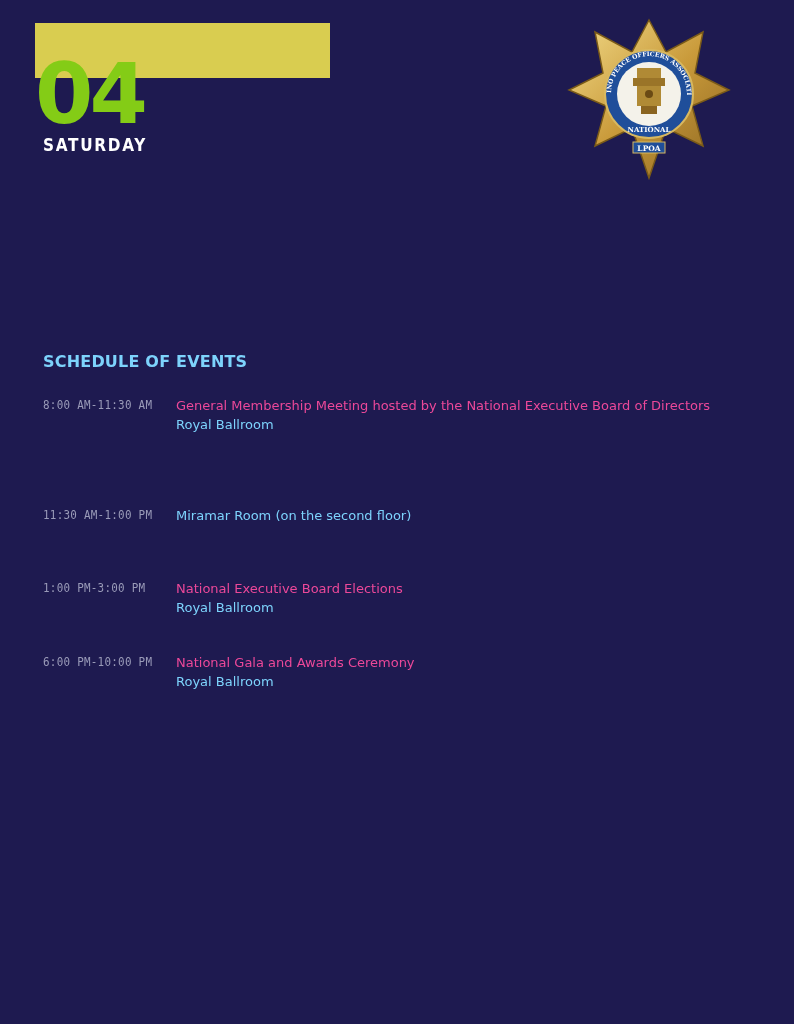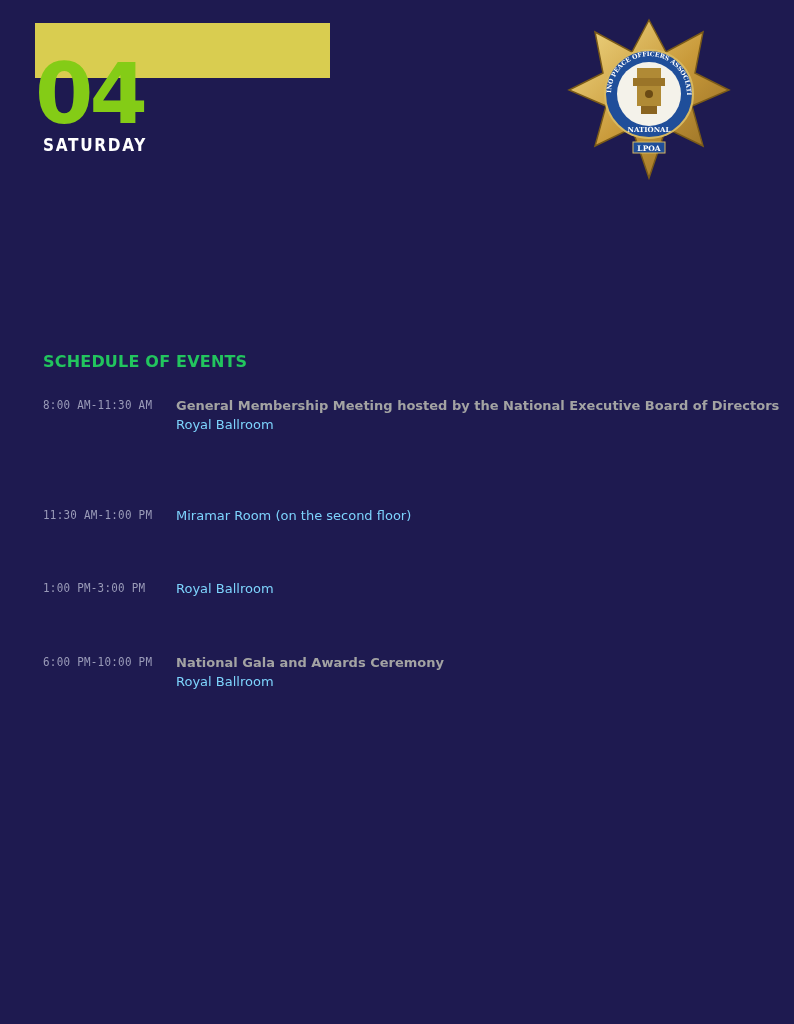--- a/index.html
+++ b/index.html
@@ -24,36 +24,36 @@
     font-family: "DejaVu Sans", sans-serif; font-weight: bold;
     font-size: 18px; letter-spacing: 2px; color: #ffffff;
     transform: scaleX(0.85); transform-origin: left;
   }
   .badge {
     position: absolute; left: 567px; top: 18px; width: 164px; height: 162px;
   }
   .section-title {
     position: absolute; left: 43px; top: 352px;
     font-family: "DejaVu Sans", sans-serif; font-weight: bold;
-    font-size: 16px; color: #22c55e; letter-spacing: 0.2px;
+    font-size: 16px; color: #7dd3fc; letter-spacing: 0.2px;
   }
   .event {
     position: absolute; left: 43px; width: 720px;
   }
   .event-time {
     position: absolute; left: 0; top: 1px; width: 130px;
     font-family: "DejaVu Sans Mono", monospace; font-size: 13px;
     color: #9a9bb8; letter-spacing: 0.3px;
     transform: scaleX(0.84); transform-origin: left;
     white-space: nowrap;
   }
   .event-body { position: absolute; left: 133px; top: 0; width: 590px; }
   .event-title {
-    font-family: "DejaVu Sans", sans-serif; font-weight: bold;
-    font-size: 13px; color: #a3a3a3; line-height: 19px; white-space: nowrap;
+    font-family: "DejaVu Sans", sans-serif; font-weight: normal;
+    font-size: 13px; color: #ec4899; line-height: 19px; white-space: nowrap;
   }
   .event-location, .event-desc {
     font-family: "DejaVu Sans", sans-serif; font-size: 13px;
     color: #7dd3fc; line-height: 19px;
   }
   .event-desc { width: 575px; }
 </style>
 </head>
 <body>
 
@@ -101,20 +101,21 @@
 <div class="event" style="top:506px;">
   <div class="event-time">11:30 AM-1:00 PM</div>
   <div class="event-body">
     <div class="event-location">Miramar Room (on the second floor)</div>
   </div>
 </div>
 
 <div class="event" style="top:579px;">
   <div class="event-time">1:00 PM-3:00 PM</div>
   <div class="event-body">
+    <div class="event-title">National Executive Board Elections</div>
     <div class="event-location">Royal Ballroom</div>
   </div>
 </div>
 
 <div class="event" style="top:653px;">
   <div class="event-time">6:00 PM-10:00 PM</div>
   <div class="event-body">
     <div class="event-title">National Gala and Awards Ceremony</div>
     <div class="event-location">Royal Ballroom</div>
   </div>

